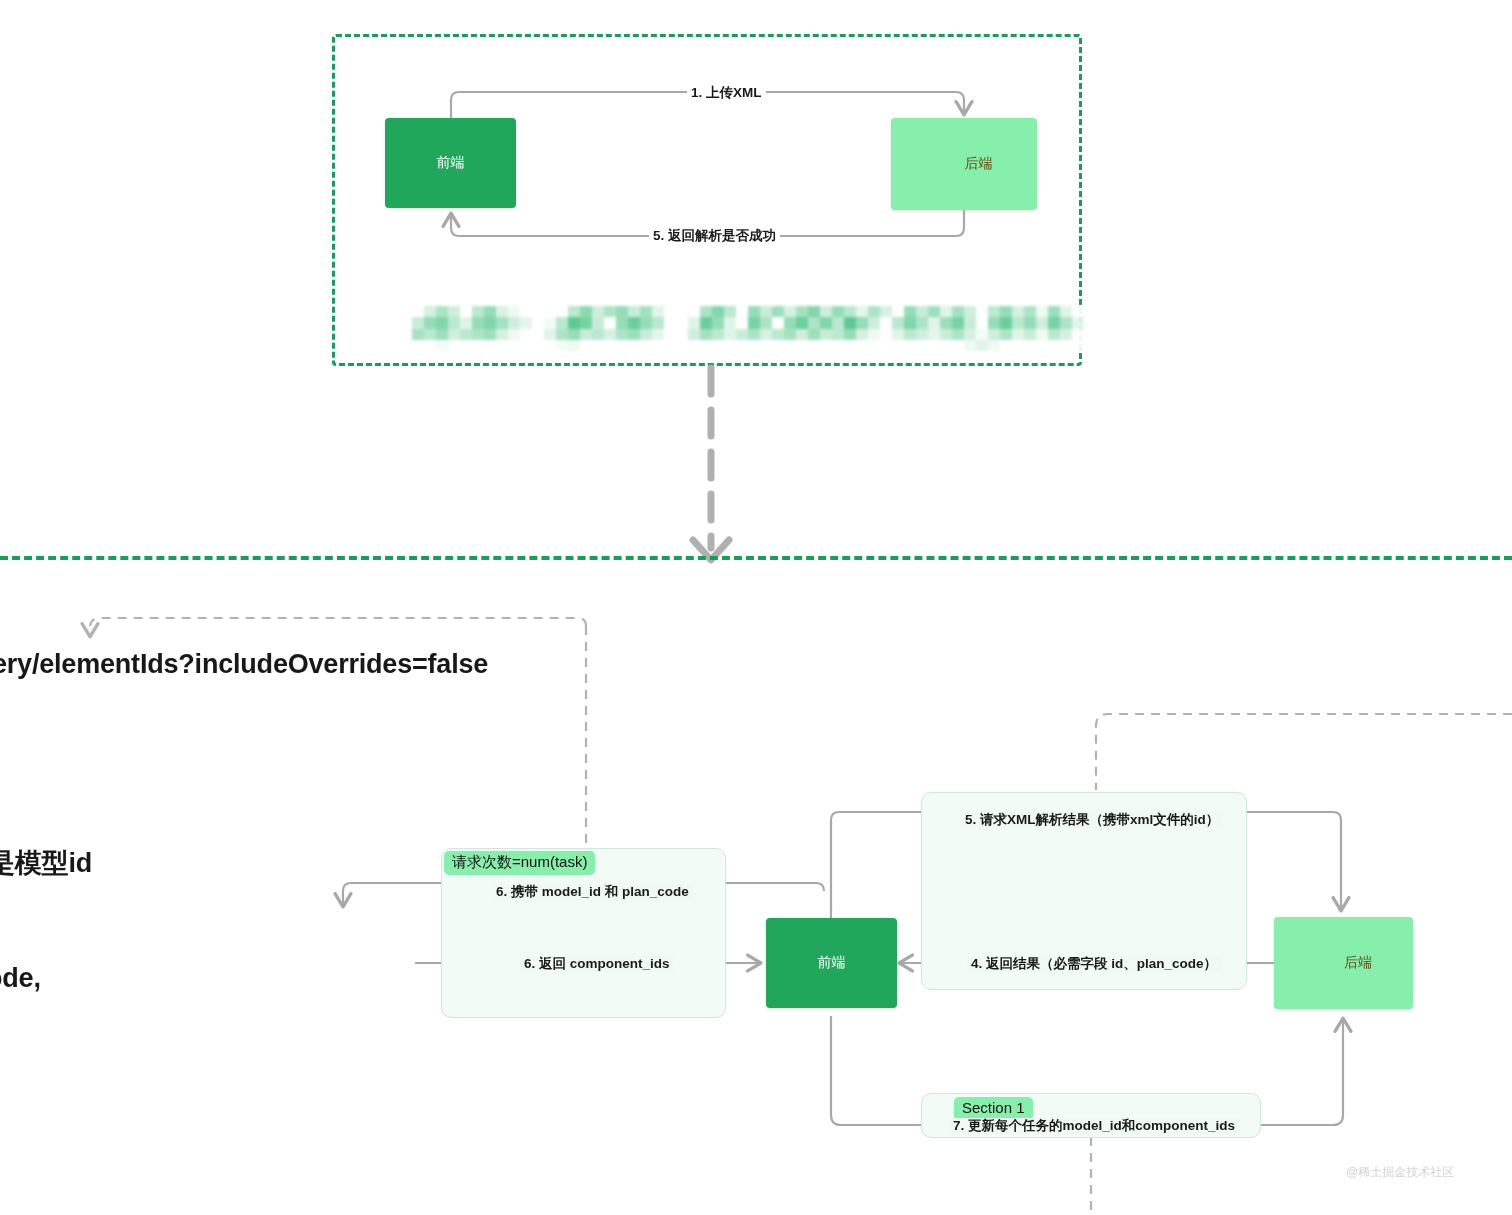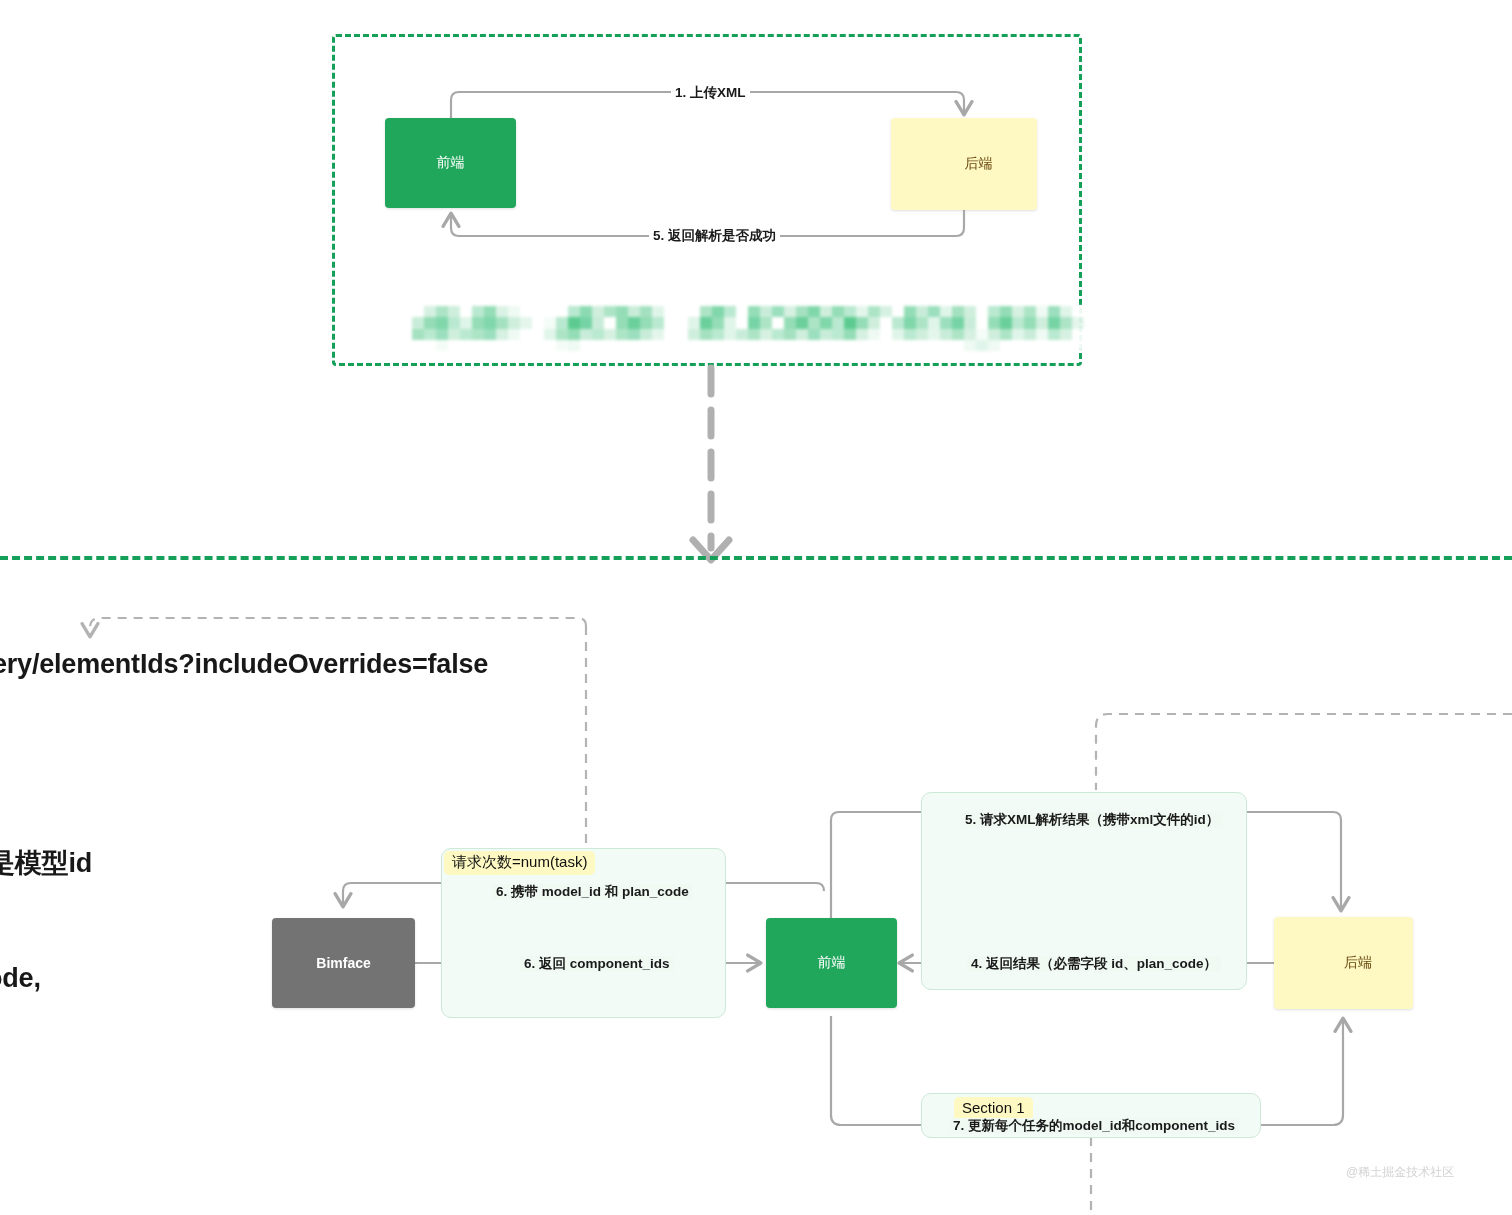--- a/index.html
+++ b/index.html
@@ -25,21 +25,21 @@
     position: absolute;
     border-radius: 4px;
     display: flex;
     align-items: center;
     justify-content: center;
     font-size: 14px;
     font-weight: 400;
     box-shadow: 0 1px 3px rgba(0,0,0,0.13);
   }
   .node-green { background: #21a75c; color: #ffffff; }
-  .node-orange { background: #fef9c3; color: #6b4a10; padding-left: 29px; }
+  .node-orange { background: #86efac; color: #6b4a10; padding-left: 29px; }
   .node-gray { background: #737373; color: #ffffff; font-weight: 700; font-size: 14px; }
 
   .edge-label {
     position: absolute;
     font-size: 13.5px;
     font-weight: 700;
     color: #1a1a1a;
     white-space: nowrap;
     background: transparent;
     line-height: 1.2;
@@ -48,21 +48,21 @@
   .edge-label.on-mint  { background: #f0faf3; padding: 0 4px; }
 
   .group-box {
     position: absolute;
     background: #f2fbf5;
     border: 1px solid #cde9d8;
     border-radius: 10px;
   }
   .group-chip {
     position: absolute;
-    background: #fef9c3;
+    background: #86efac;
     color: #111111;
     font-size: 15px;
     font-weight: 400;
     padding: 2px 8px 3px 8px;
     border-radius: 5px;
     white-space: nowrap;
     line-height: 1.25;
   }
   .dashed-region {
     position: absolute;
@@ -142,21 +142,21 @@
     <path d="M415,963 L760,963" fill="none" stroke="#a8a8a8" stroke-width="2.2" marker-end="url(#ah)"></path>
 
     <path d="M831,1016 L831,1115 Q831,1125 841,1125 L1333,1125 Q1343,1125 1343,1115 L1343,1019" fill="none" stroke="#a8a8a8" stroke-width="2.2" marker-end="url(#ah)"></path>
 
     <path d="M1091,1137 L1091,1215" fill="none" stroke="#b3b3b3" stroke-width="2.2" stroke-dasharray="9 7"></path>
   </svg>
 
   <div style="position:absolute; left:0; top:556px; width:1512px; height:0;
               border-top:4px dashed #15a05a;"></div>
 
-  <div class="edge-label on-white" style="left:671px; top:85px;">1. 上传XML</div>
+  <div class="edge-label on-white" style="left:687px; top:85px;">1. 上传XML</div>
   <div class="edge-label on-white" style="left:649px; top:228px;">5. 返回解析是否成功</div>
 
   <svg class="mosaic" width="672" height="45" viewBox="0 0 56 4" preserveAspectRatio="none" style="left:412px; top:306px;">
     <g shape-rendering="crispEdges">
       <rect x="0" y="0" width="1" height="1" fill="#ffffff"></rect>
       <rect x="1" y="0" width="1" height="1" fill="#d4f0e0"></rect>
       <rect x="2" y="0" width="1" height="1" fill="#a9e3c4"></rect>
       <rect x="3" y="0" width="1" height="1" fill="#cdeedb"></rect>
       <rect x="4" y="0" width="1" height="1" fill="#ffffff"></rect>
       <rect x="5" y="0" width="1" height="1" fill="#b6e8ce"></rect>
@@ -389,23 +389,20 @@
   <div class="free-text" style="left:-14px; top:963px;">ode,</div>
 
   <div class="group-box" style="left:441px; top:848px; width:285px; height:170px;"></div>
   <div class="group-chip" style="left:444px; top:851px;">请求次数=num(task)</div>
 
   <div class="group-box" style="left:921px; top:792px; width:326px; height:198px;"></div>
 
   <div class="group-box" style="left:921px; top:1093px; width:340px; height:45px;"></div>
   <div class="group-chip" style="left:954px; top:1097px;">Section 1</div>
 
-  <div class="node node-gray" style="left:272px; top:918px; width:143px; height:90px;">
-    <span>Bimface</span>
-  </div>
 
   <div class="node node-green" style="left:766px; top:918px; width:131px; height:90px;">
     <span>前端</span>
   </div>
 
   <div class="node node-orange" style="left:1274px; top:917px; width:139px; height:92px;">
     <span>后端</span>
   </div>
 
   <div class="edge-label on-mint" style="left:961px; top:812px;">5. 请求XML解析结果（携带xml文件的id）</div>

